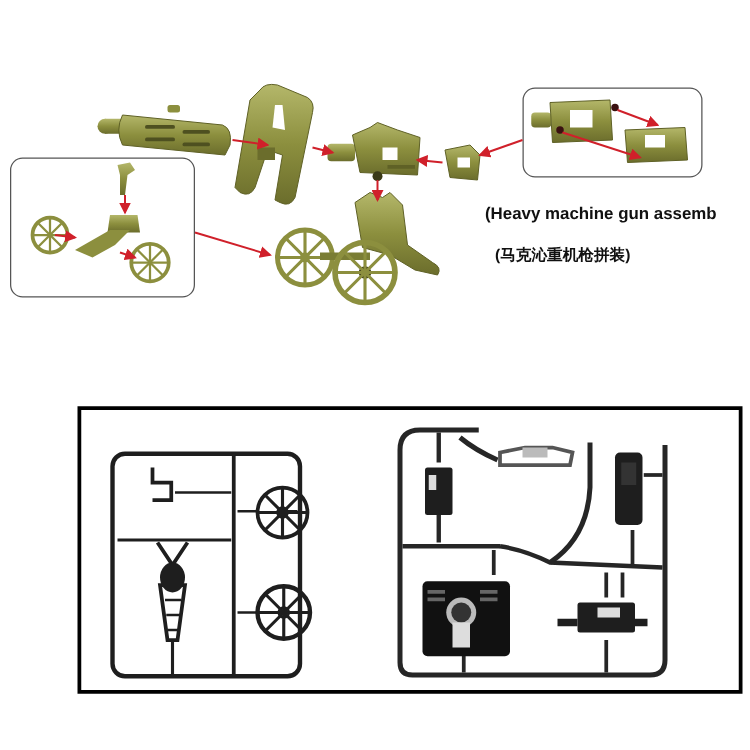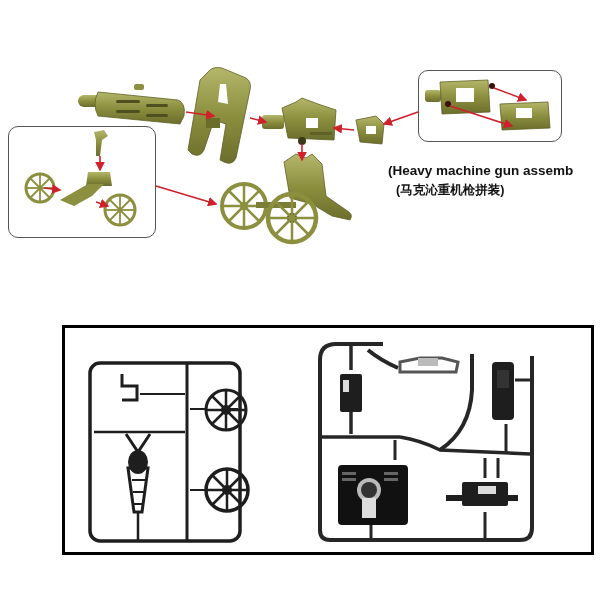--- a/index.html
+++ b/index.html
@@ -1,21 +1,21 @@
 <!DOCTYPE html>
 <html><head>
 <meta charset="utf-8">
 <style>
   html, body { margin: 0; padding: 0; background: #ffffff; }
   body { width: 600px; height: 600px; position: relative; overflow: hidden; font-family: "Liberation Sans", sans-serif; }
   .abs { position: absolute; }
   .inset-box { position: absolute; border: 1.5px solid #555; border-radius: 10px; background: #fff; }
   .caption { position: absolute; left: 388px; top: 163px; width: 212px; font-weight: bold; color: #111; }
   .caption .l1 { font-size: 13.5px; white-space: nowrap; }
-  .caption .l2 { font-size: 12.5px; margin-left: 8px; margin-top: 4px; white-space: nowrap; }
+  .caption .l2 { font-size: 12.5px; margin-left: 8px; margin-top: 18px; white-space: nowrap; }
   .sprue-frame { position: absolute; left: 62px; top: 325px; width: 532px; height: 230px; border: 3px solid #000; background: #fff; box-sizing: border-box; }
   svg { position: absolute; overflow: visible; }
 </style>
 </head>
 <body>
 
 <div class="abs" style="left:0;top:0;width:600px;height:300px;">
 
   <div class="inset-box" style="left:8px;top:126px;width:146px;height:110px;"></div>
 

